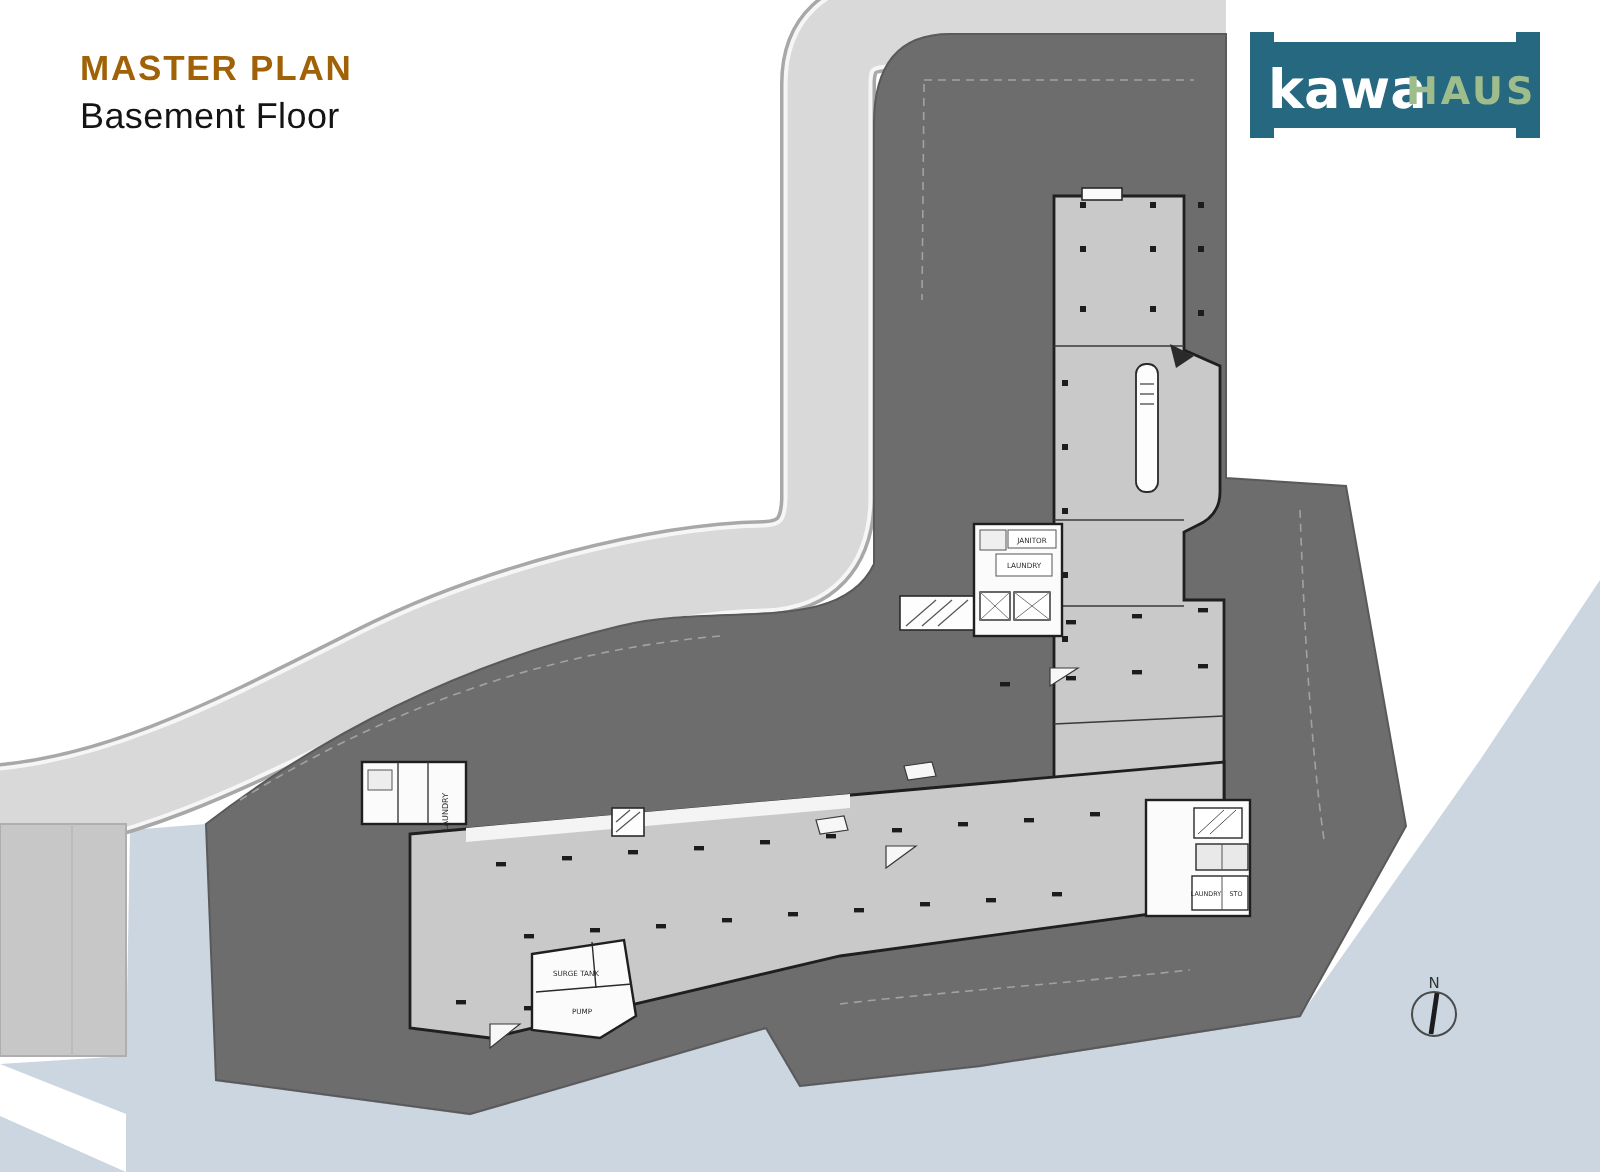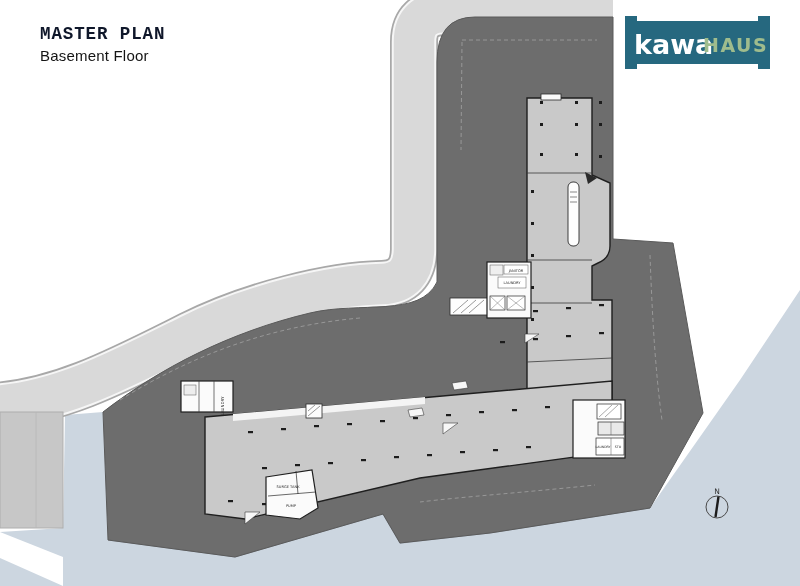--- a/index.html
+++ b/index.html
@@ -5,24 +5,24 @@
   html,body{margin:0;padding:0;background:#ffffff;}
   #stage{
     position:relative;width:800px;height:586px;overflow:hidden;
     background:#ffffff;
     font-family:"Liberation Sans","DejaVu Sans",sans-serif;
   }
   #plan-svg{position:absolute;left:0;top:0;}
   .hdr{position:absolute;left:40px;top:24px;}
   .hdr .title{
     font-size:17.5px;font-weight:bold;letter-spacing:0.9px;
-    color:#0f172a;font-family:Liberation Mono, monospace;
+    color:#a16207;font-family:Liberation Sans, sans-serif;
   }
   .hdr .subtitle{
-    font-size:15px;color:#141414;margin-top:3px;letter-spacing:0.2px;
+    font-size:18px;color:#141414;margin-top:3px;letter-spacing:0.2px;
   }
   svg text{font-family:"DejaVu Sans","Liberation Sans",sans-serif;}
   .tiny-label{fill:#2a2a2a;}
 </style>
 </head>
 <body>
 
 <div id="stage">
 
   <svg id="plan-svg" width="800" height="586" viewBox="0 0 800 586">

